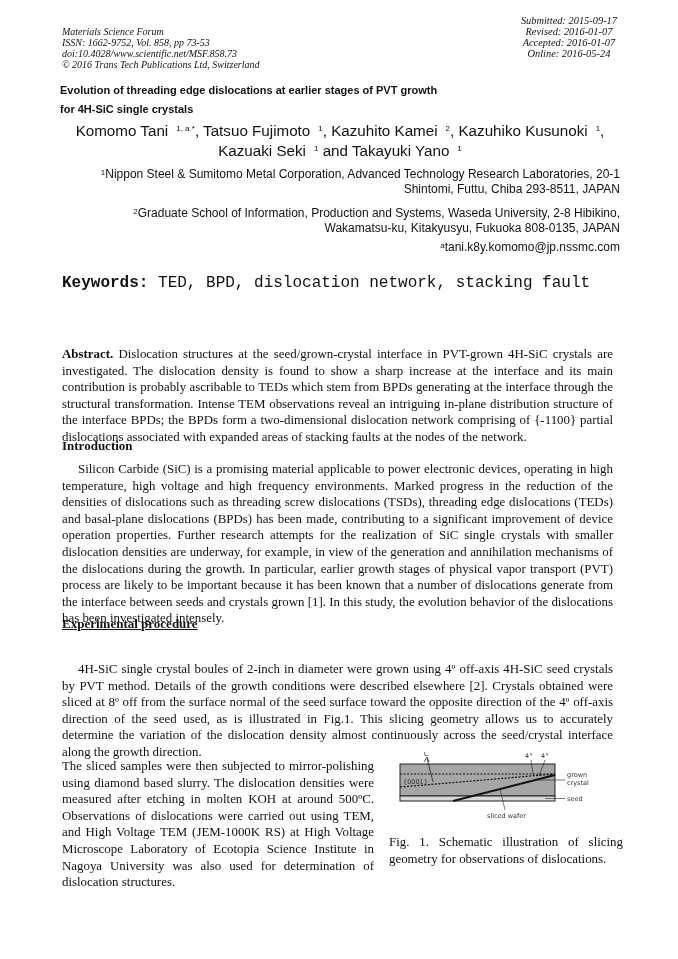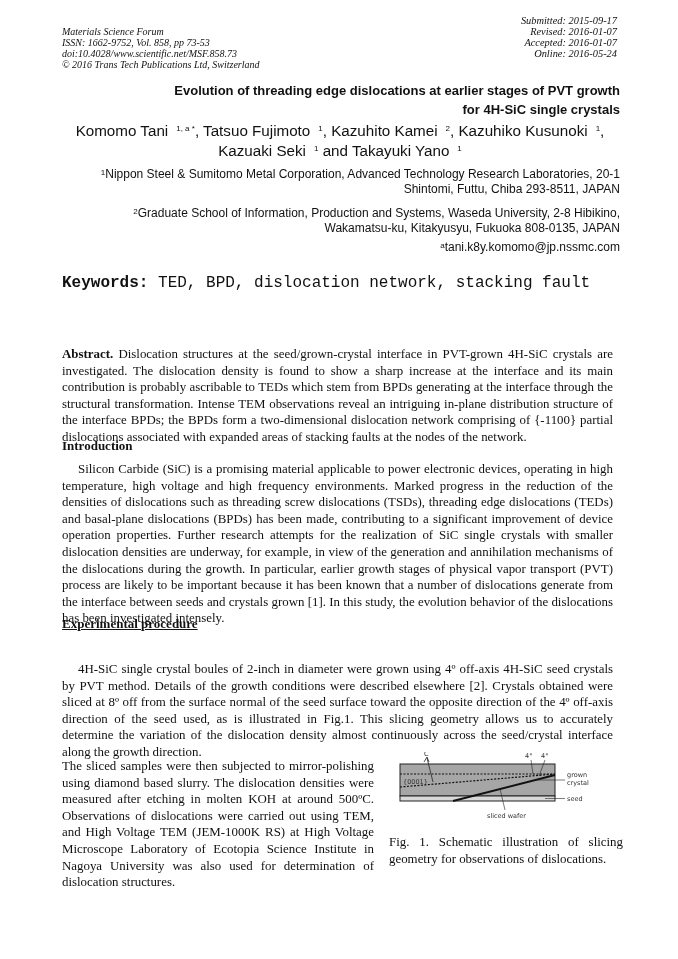--- a/index.html
+++ b/index.html
@@ -1,21 +1,21 @@
 <!DOCTYPE html>
 <html><head>
 <meta charset="utf-8">
 <style>
   html, body { margin: 0; padding: 0; background: #ffffff; }
   body { width: 678px; height: 959px; position: relative; overflow: hidden; color: #111; }
 
   .hdr-left { position: absolute; left: 62px; top: 26px; font-family: Liberation Serif, serif; font-style: italic; font-size: 10px; line-height: 11px; }
-  .hdr-right { position: absolute; right: 61px; top: 15px; font-family: "Liberation Serif", serif; font-style: italic; font-size: 10.4px; line-height: 11px; text-align: right; }
+  .hdr-right { position: absolute; right: 61px; top: 15px; font-family: "Liberation Serif", serif; font-style: italic; font-size: 10.4px; line-height: 11px; text-align: center; }
 
-  .title { position: absolute; left: 60px; width: 560px; top: 81px; text-align: right; font-family: "Liberation Sans", sans-serif; font-weight: bold; font-size: 13px; line-height: 19px; }
+  .title { position: absolute; left: 60px; width: 560px; top: 81px; text-align: left; font-family: "Liberation Sans", sans-serif; font-weight: bold; font-size: 11px; line-height: 19px; }
   .authors { position: absolute; left: 60px; width: 560px; top: 121px; text-align: center; font-family: "Liberation Sans", sans-serif; font-size: 15.2px; line-height: 20px; }
   .authors sup, .affil sup { font-size: 8px; vertical-align: top; position: relative; top: -2px; margin-left: 8px; }
   .affil { position: absolute; left: 60px; width: 560px; text-align: right; font-family: "Liberation Sans", sans-serif; font-size: 12px; line-height: 15px; }
   .affil1 { top: 167px; }
   .affil2 { top: 206px; }
   .email { top: 240px; }
 
   .keywords { position: absolute; left: 62px; top: 274px; font-family: Liberation Mono, monospace; font-size: 16px; text-align: right; }
   .keywords b { font-weight: bold; }
 

